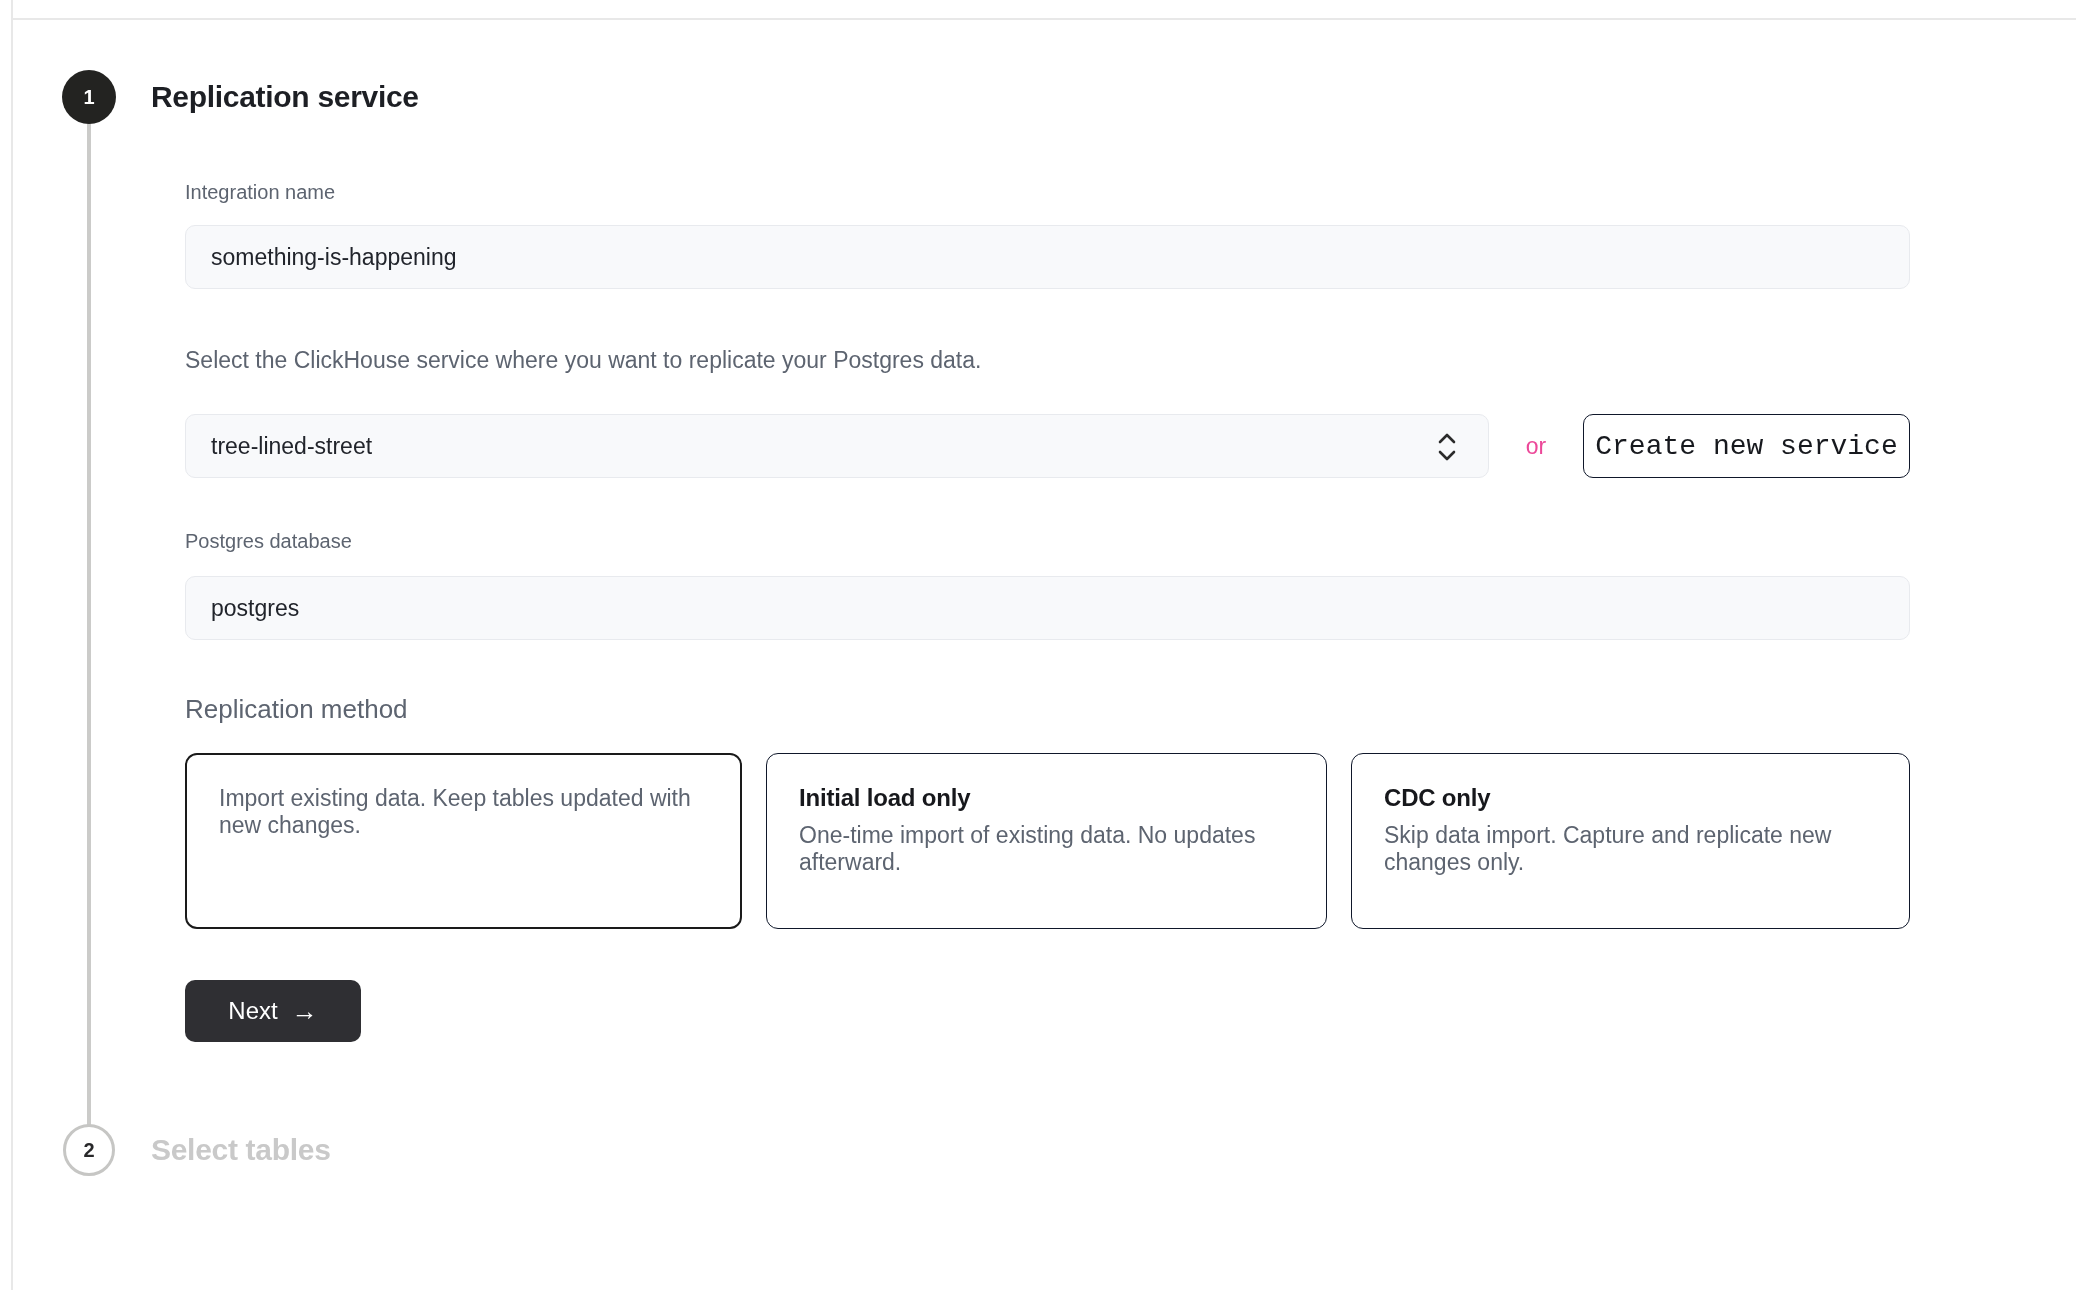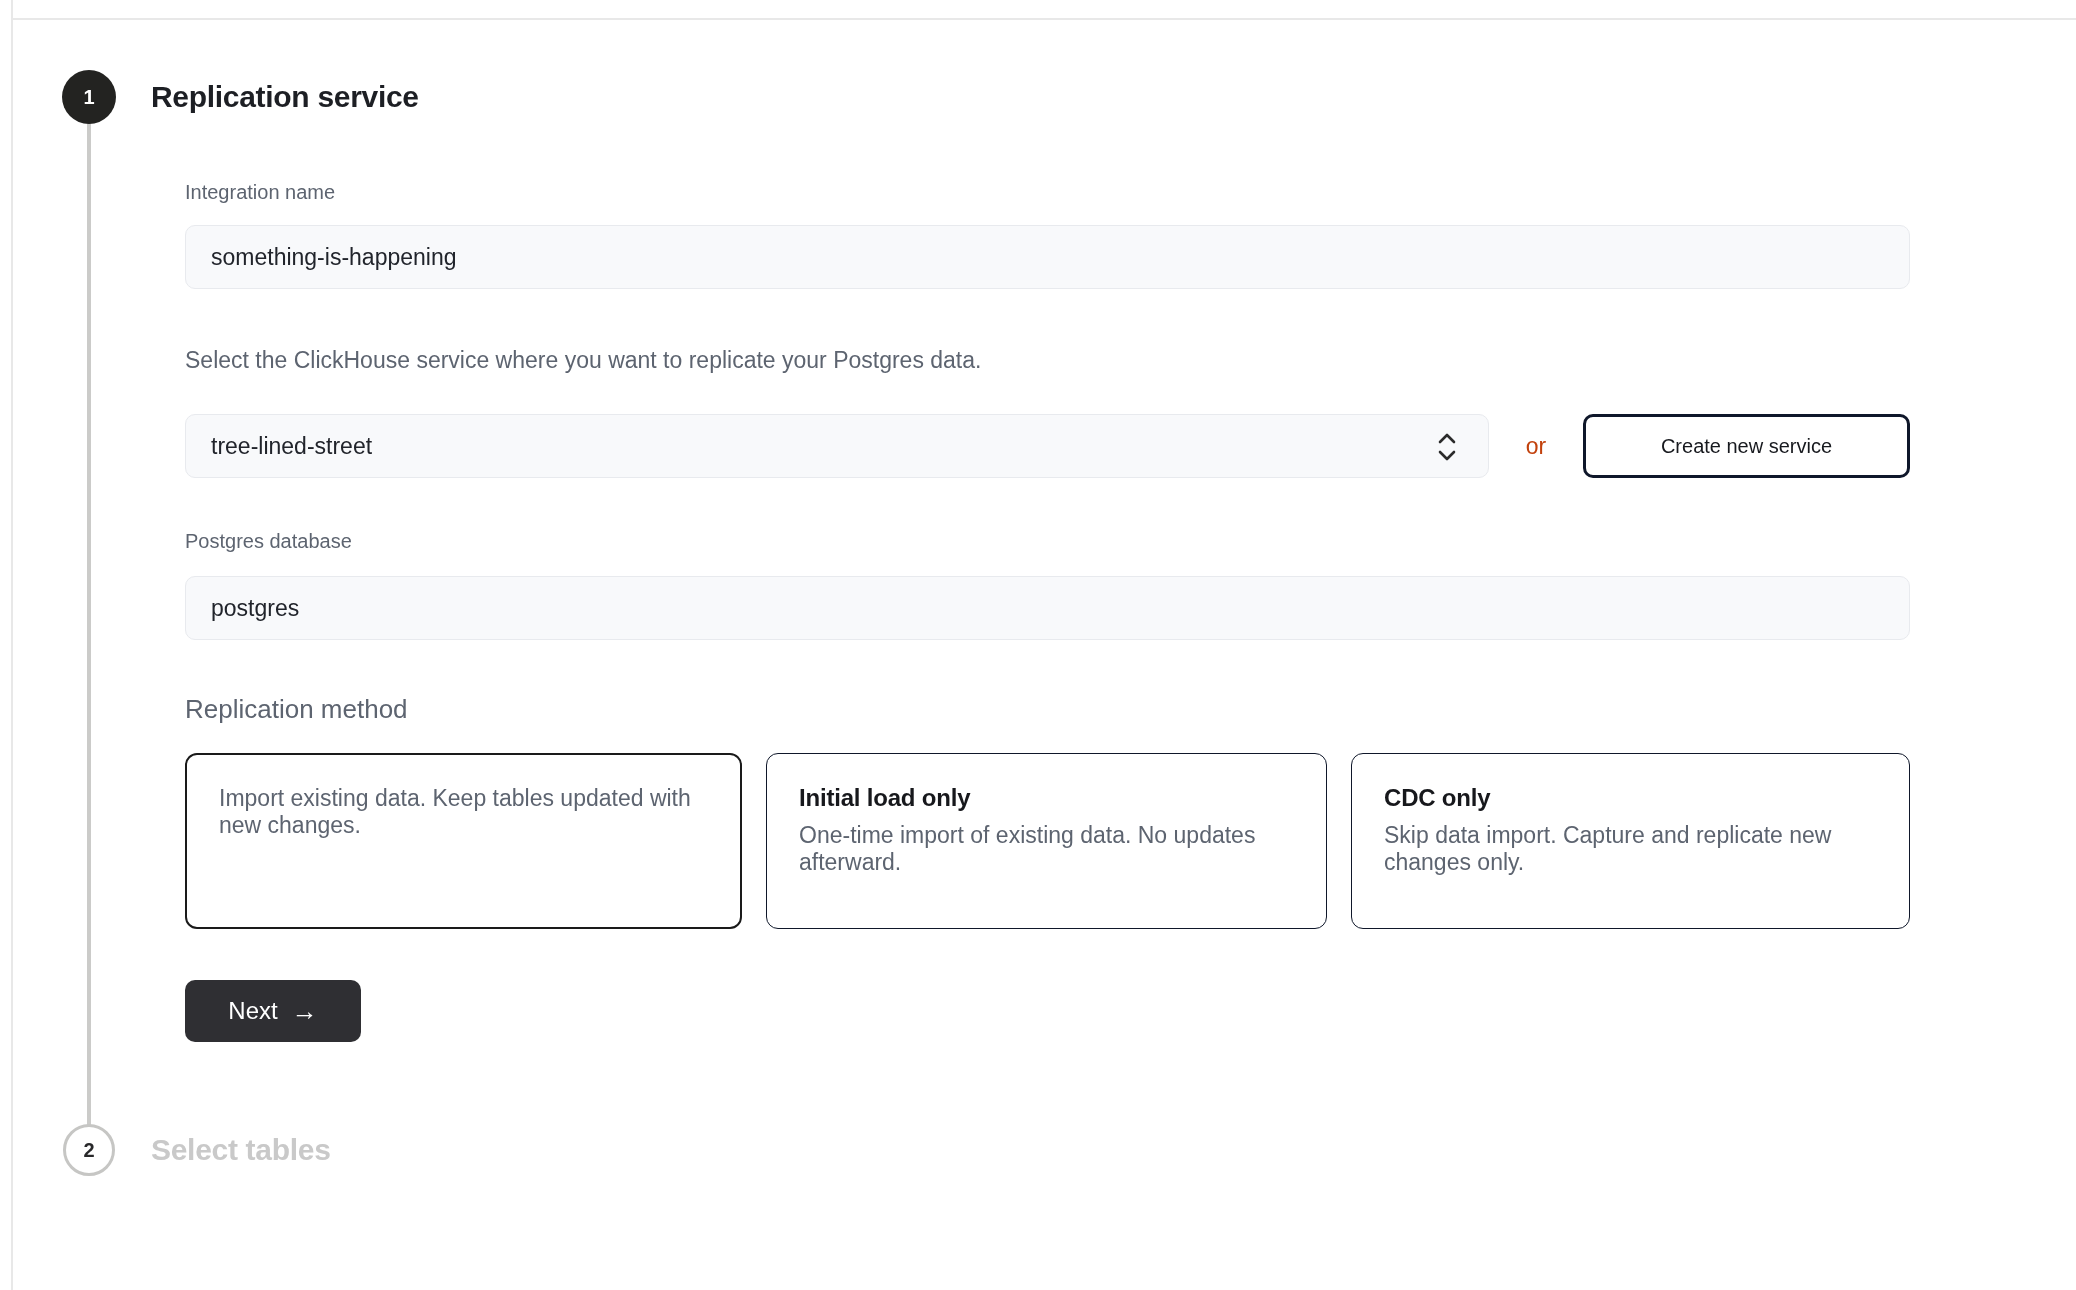--- a/index.html
+++ b/index.html
@@ -61,28 +61,28 @@
   .select-box {
     left: 185px; top: 414px; width: 1304px; height: 64px;
     background: #f8f9fb; border: 1px solid #e8eaee; border-radius: 10px;
     display: flex; align-items: center; padding: 11px 25px;
     font-size: 23px; color: #21242b; cursor: pointer;
   }
   .select-chevron { position: absolute; right: 28px; top: 17px; width: 26px; height: 30px; }
   .or-label {
     left: 1497px; top: 414px; width: 78px; height: 64px;
     display: flex; align-items: center; justify-content: center;
-    font-size: 23px; color: #c2410c;
+    font-size: 23px; color: #ec4899;
   }
   .create-btn {
     left: 1583px; top: 414px; width: 327px; height: 64px;
-    background: #ffffff; border: 3px solid #0f172a; border-radius: 10px;
+    background: #ffffff; border: 1px solid #0f172a; border-radius: 10px;
     display: flex; align-items: center; justify-content: center;
-    font-size: 20px; font-weight: 500; color: #17191e;
-    font-family: Liberation Sans, sans-serif; cursor: pointer;
+    font-size: 28px; font-weight: 500; color: #17191e;
+    font-family: Liberation Mono, monospace; cursor: pointer;
   }
 
   
   .method-card {
     top: 753px; height: 176px; background: #ffffff;
     border-radius: 12px; padding: 30px 32px; cursor: pointer;
   }
   .method-card.selected { border: 2px solid #1a1a1a; }
   .method-card.unselected { border: 1px solid #0f172a; }
   .card-1 { left: 185px;  width: 557px; }

